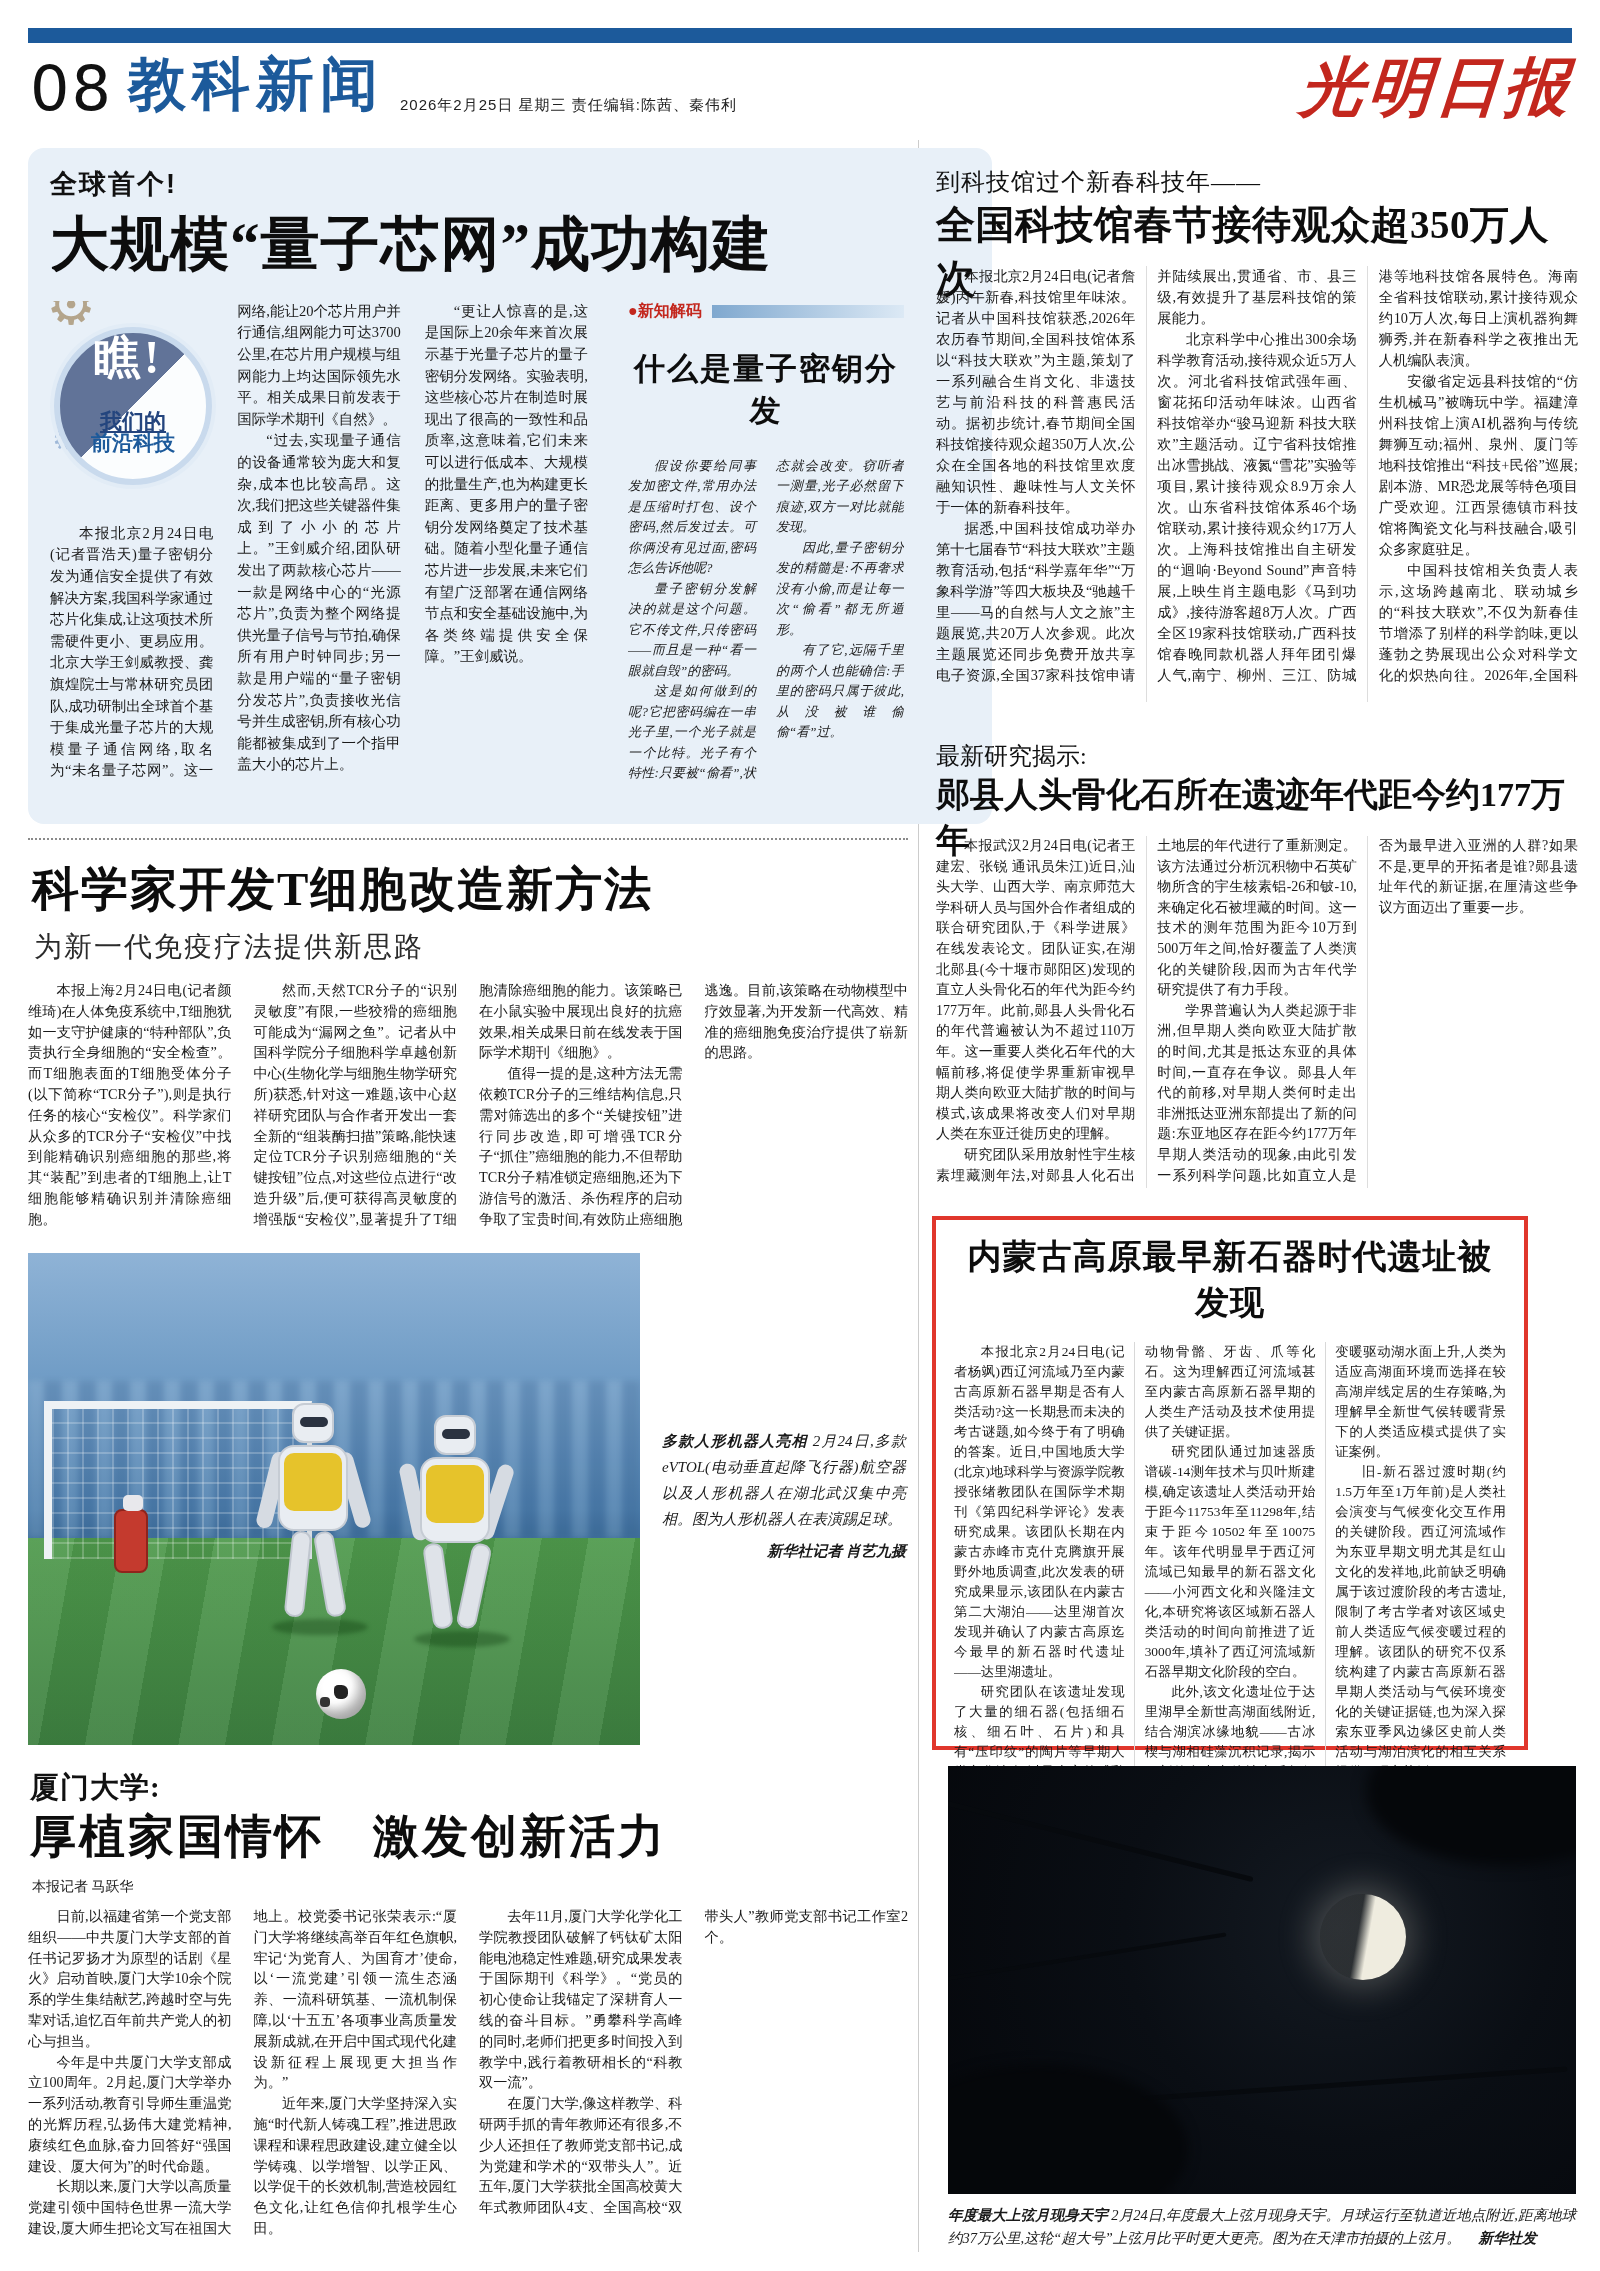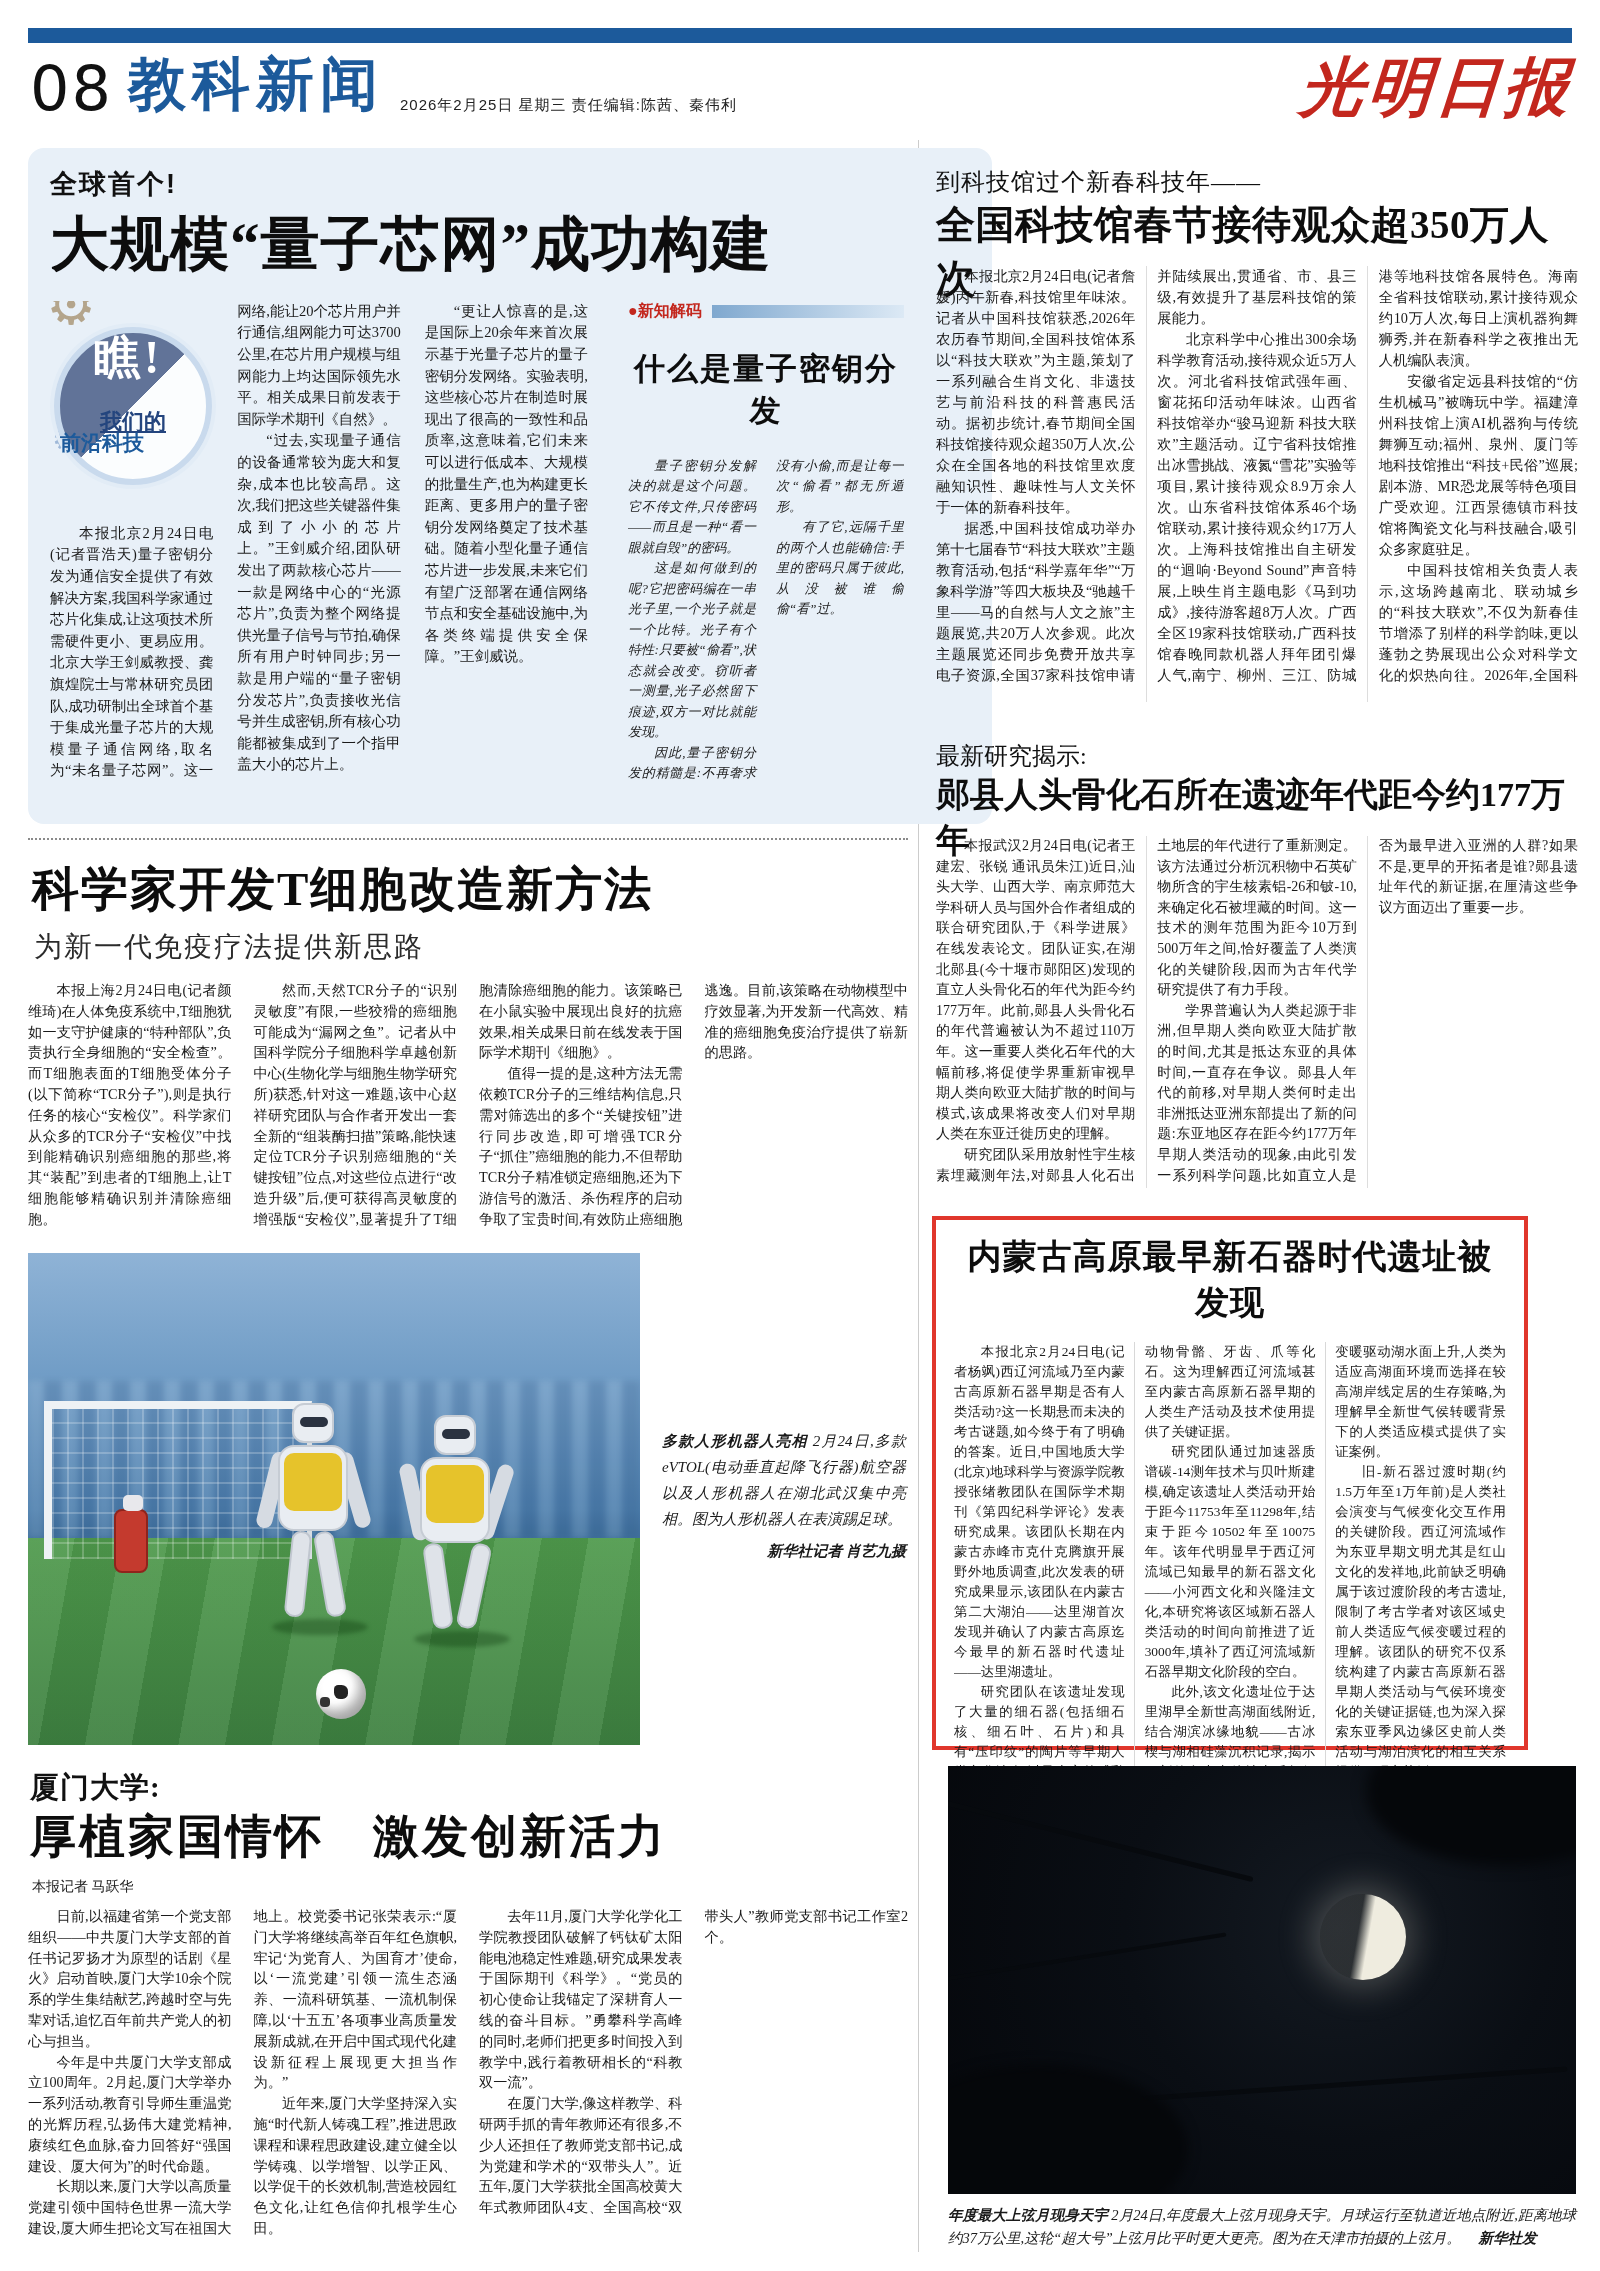--- a/index.html
+++ b/index.html
@@ -25,21 +25,21 @@
   .q-kicker { font-size:27px; font-weight:700; color:#111; letter-spacing:2px; font-family:"Liberation Sans","DejaVu Sans",sans-serif; }
   .q-headline { margin-top:10px; font-size:59px; font-weight:900; letter-spacing:1px; color:#0d0d0d; line-height:1.1; }
   .q-content { display:flex; margin-top:24px; }
   .q-main { width:538px; height:482px; column-count:3; column-gap:24px; font-size:14.5px; line-height:21.6px; }
   .badge { width:168px; height:222px; position:relative; break-inside:avoid; }
   .badge-circle { position:absolute; left:4px; top:26px; width:158px; height:158px; border-radius:50%;
       border:6px solid #c9daed; background:linear-gradient(135deg,#617398 0 50%,#fbfdfe 50% 100%);
       box-shadow:0 0 0 4px #e2ecf6; }
   .badge-qiao { position:absolute; left:34px; top:14px; font-size:46px; font-weight:900; color:#fff; letter-spacing:4px; }
   .badge-mid { position:absolute; left:0; top:78px; width:100%; text-align:center; font-size:22px; font-weight:700; color:#24457e;text-decoration:underline; }
-  .badge-bot { position:absolute; left:0; top:100px; width:100%; font-size:21px; font-weight:900; color:#1c5a9b; }
+  .badge-bot { position:absolute; left:0; top:100px; width:100%; text-align:center; font-size:21px; font-weight:900; color:#1c5a9b; }
   .badge-gear { position:absolute; color:#b4a58c; }
   .g1 { left:-4px; top:-6px; font-size:56px; }
   .g2 { left:2px; top:128px; font-size:30px; color:#9fb8d8; }
 
   .q-explainer { width:276px; margin-left:40px; }
   .exp-tagrow { display:flex; align-items:center; }
   .exp-tag { color:#c3271e; font-weight:700; font-size:16px; font-family:"Liberation Sans","DejaVu Sans",sans-serif; white-space:nowrap; }
   .exp-bar { flex:1; height:13px; margin-left:10px; background:linear-gradient(90deg,#7fa8cf,#dce9f5); }
   .exp-title { margin-top:26px; text-align:center; font-size:31px; font-weight:700; color:#0d0d0d; letter-spacing:2px; }
   .exp-body { margin-top:24px; height:330px; column-count:2; column-gap:20px; font-size:13px; line-height:20.5px; font-style:italic; }
@@ -150,20 +150,21 @@
           </div>
       </div>
       <div class="q-explainer">
         <div class="exp-tagrow">
           <span class="exp-tag">●新知解码</span>
           <span class="exp-bar"></span>
         </div>
         <div class="exp-title">什么是量子密钥分发</div>
         <div class="exp-body cols">
           <div>
+              <p class="para">假设你要给同事发加密文件,常用办法是压缩时打包、设个密码,然后发过去。可你俩没有见过面,密码怎么告诉他呢?</p>
               <p class="para">量子密钥分发解决的就是这个问题。它不传文件,只传密码——而且是一种“看一眼就自毁”的密码。</p>
               <p class="para">这是如何做到的呢?它把密码编在一串光子里,一个光子就是一个比特。光子有个特性:只要被“偷看”,状态就会改变。窃听者一测量,光子必然留下痕迹,双方一对比就能发现。</p>
               <p class="para">因此,量子密钥分发的精髓是:不再奢求没有小偷,而是让每一次“偷看”都无所遁形。</p>
               <p class="para">有了它,远隔千里的两个人也能确信:手里的密码只属于彼此,从没被谁偷偷“看”过。</p>
             </div>
 
         </div>
       </div>
     </div>
   </div>

